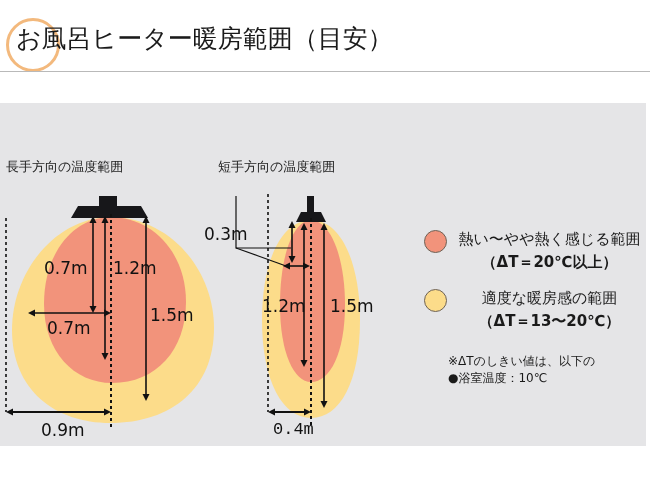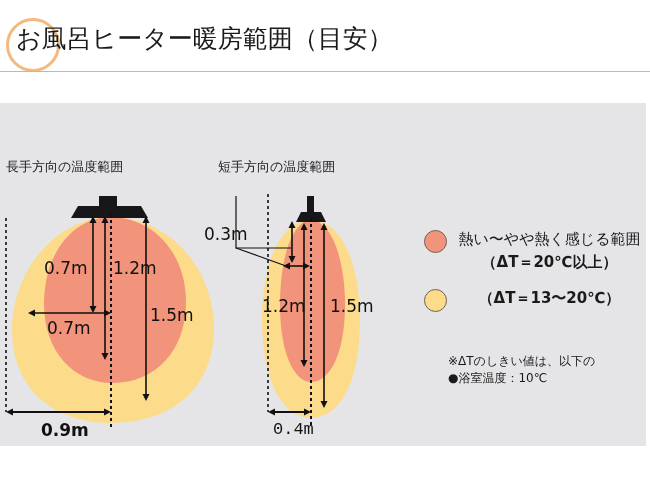--- a/index.html
+++ b/index.html
@@ -264,37 +264,38 @@
       <line x1="271" y1="412" x2="308" y2="412" stroke="#111111" stroke-width="1.8"></line>
       <path d="M 268 412 L 275 408.5 L 275 415.5 Z" fill="#111111"></path>
       <path d="M 311 412 L 304 408.5 L 304 415.5 Z" fill="#111111"></path>
     </g>
   </svg>
 
   <div class="dim-label" style="left:44px;  top:258px;">0.7m</div>
   <div class="dim-label" style="left:113px; top:258px;">1.2m</div>
   <div class="dim-label" style="left:150px; top:305px;">1.5m</div>
   <div class="dim-label" style="left:47px;  top:318px;">0.7m</div>
-  <div class="dim-label" style="left:41px;  top:420px;font-weight:bold;">0.9m</div>
+  <div class="dim-label" style="left:41px;  top:420px;">0.9m</div>
 
   <div class="dim-label" style="left:204px; top:183px;margin-top:41px;">0.3m</div>
   <div class="dim-label" style="left:262px; top:296px;">1.2m</div>
   <div class="dim-label" style="left:330px; top:296px;">1.5m</div>
   <div class="dim-label" style="left:273px; top:420px;font-family:Liberation Mono, monospace;">0.4m</div>
 
   <div id="legend">
 
     <div class="legend-row">
       <div class="legend-dot hot"></div>
       <div class="legend-text">熱い〜やや熱く感じる範囲</div>
       <div class="legend-sub">（ΔT＝20℃以上）</div>
     </div>
 
     <div class="legend-row" style="margin-top:14px;">
       <div class="legend-dot warm"></div>
+      <div class="legend-text">適度な暖房感の範囲</div>
       <div class="legend-sub">（ΔT＝13〜20℃）</div>
     </div>
   </div>
 
   <div id="legend-notes">
     <div class="note-line">※ΔTのしきい値は、以下の</div>
     <div class="note-line">●浴室温度：10℃</div>
   </div>
 
 </div>

